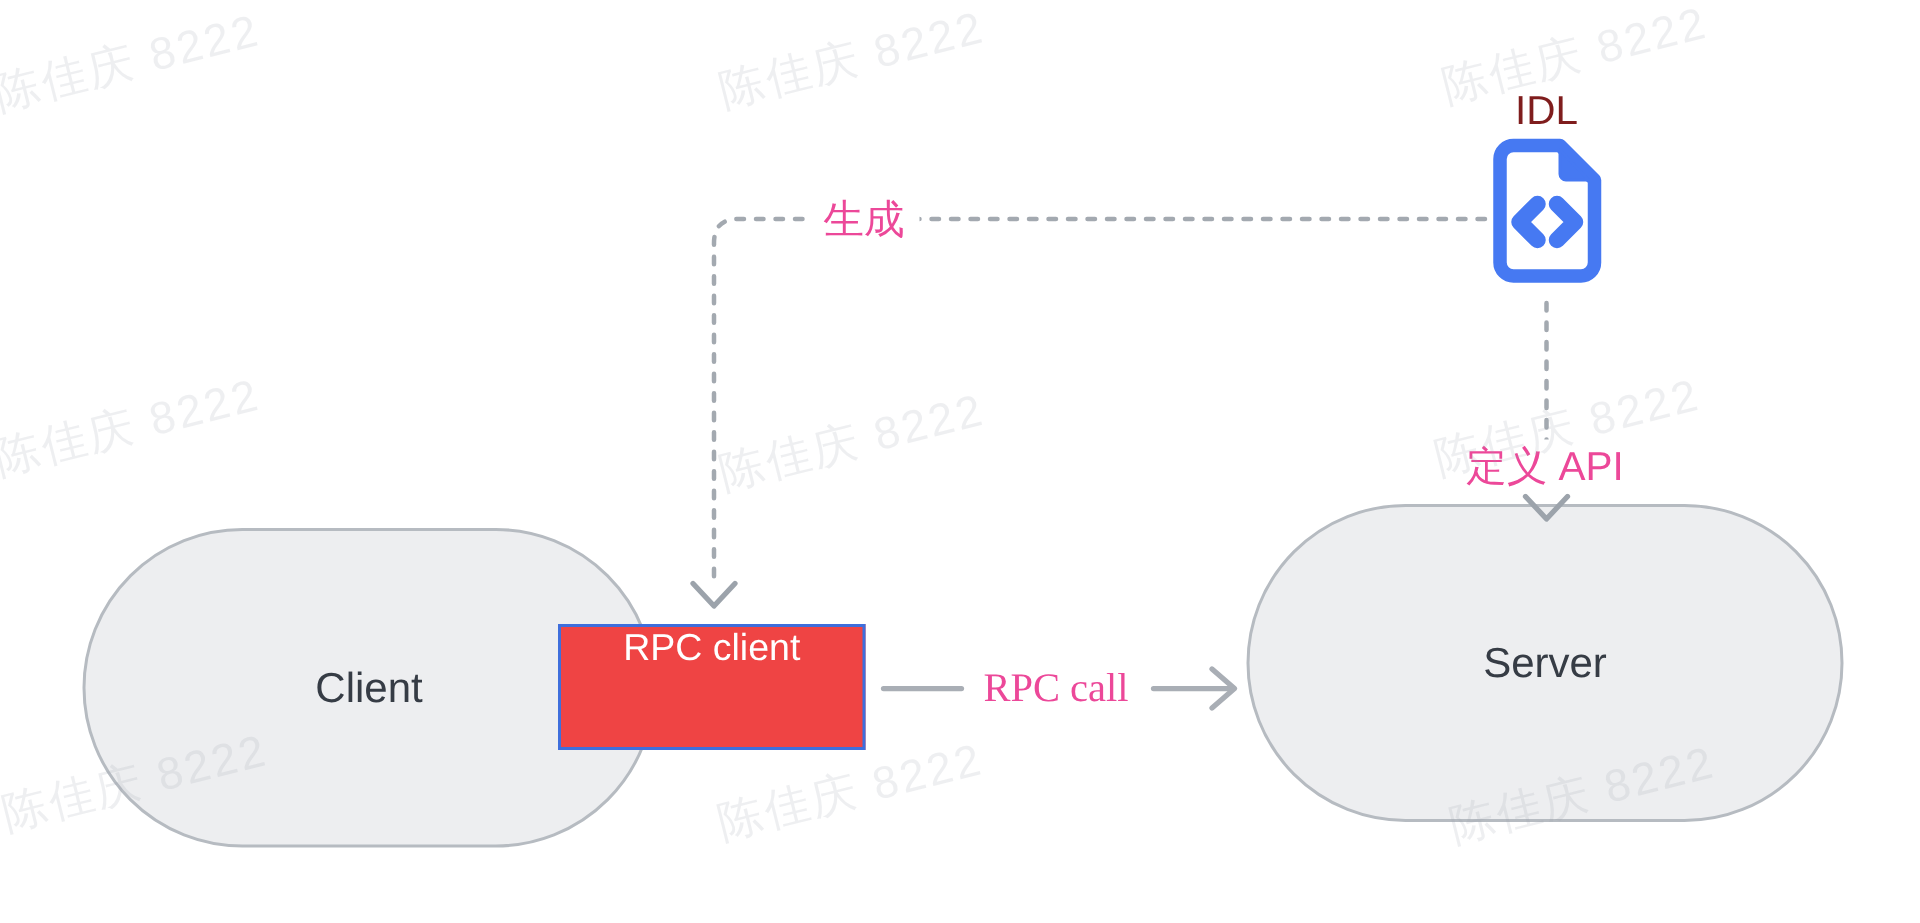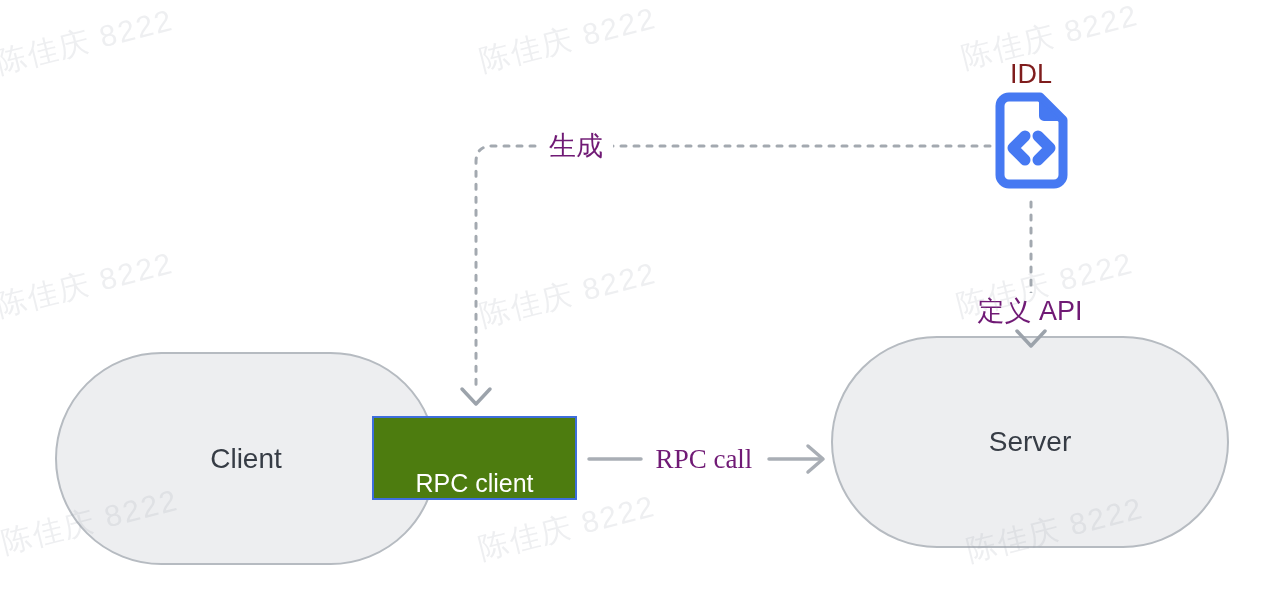--- a/index.html
+++ b/index.html
@@ -39,24 +39,24 @@
     color:#363C45;
     text-align:center;
   }
   #client-node{left:55px;top:352px;width:382px;height:213px;}
   #server-node{left:831px;top:336px;width:398px;height:212px;}
 
   
   #rpc-client-node{
     position:absolute;
     left:372px;top:416px;width:205px;height:84px;
-    background:#4d7c0f;
+    background:#ef4444;
     border:2px solid #3E6EDC;
     box-sizing:border-box;
-    display:flex;align-items:flex-end;justify-content:center;
+    display:flex;align-items:flex-start;justify-content:center;
     z-index:3;
   }
   #rpc-client-node .node-label{
     font-size:25px;
     color:#ffffff;
   }
 
   
   #idl-label{
     position:absolute;left:1031px;top:74px;
@@ -72,21 +72,21 @@
   
   #connectors{z-index:2;}
 
   
   .edge-label{
     position:absolute;
     transform:translate(-50%,-50%);
     background:#ffffff;
     padding:0 10px;
     font-size:27px;
-    color:#701a75;
+    color:#ec4899;
     white-space:nowrap;
     z-index:3;
   }
   #label-generate{left:576px;top:146px;}
   #label-define-api{left:1030px;top:275px;margin-top:36px;}
   #label-rpc-call{left:704px;top:459px;padding:0 4px;font-family:Liberation Serif, serif;}
 </style>
 </head>
 <body>
 

